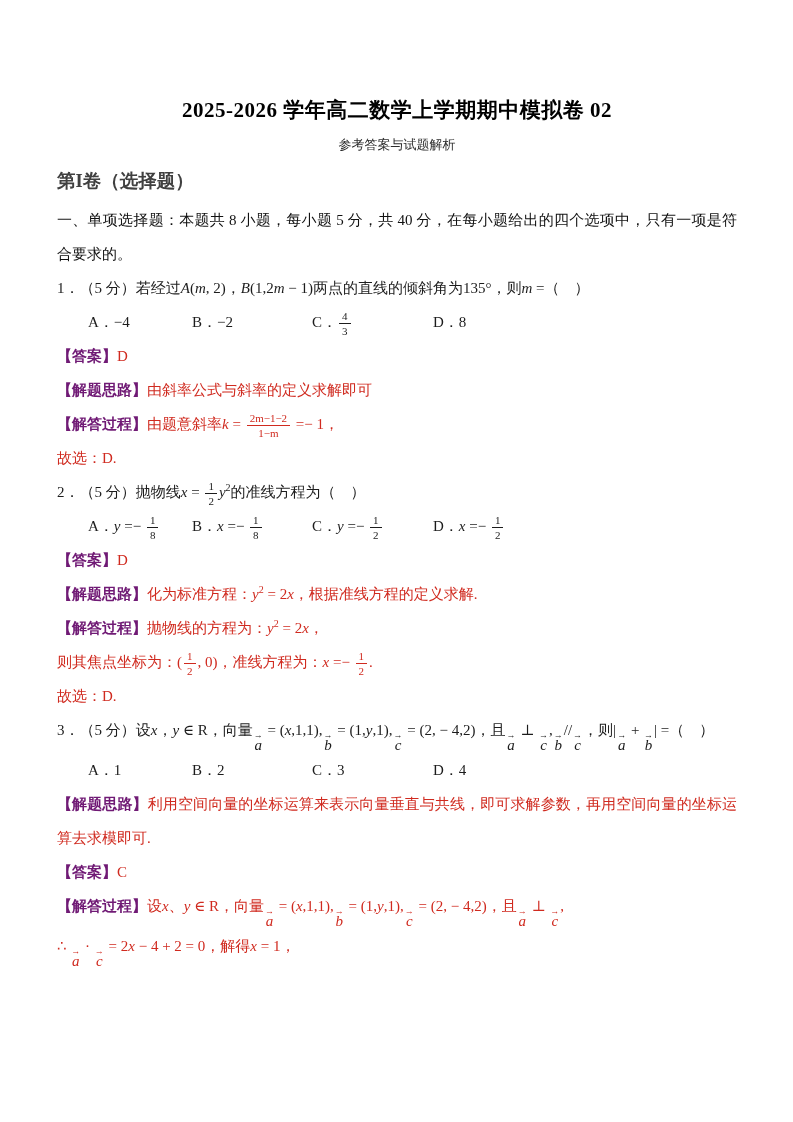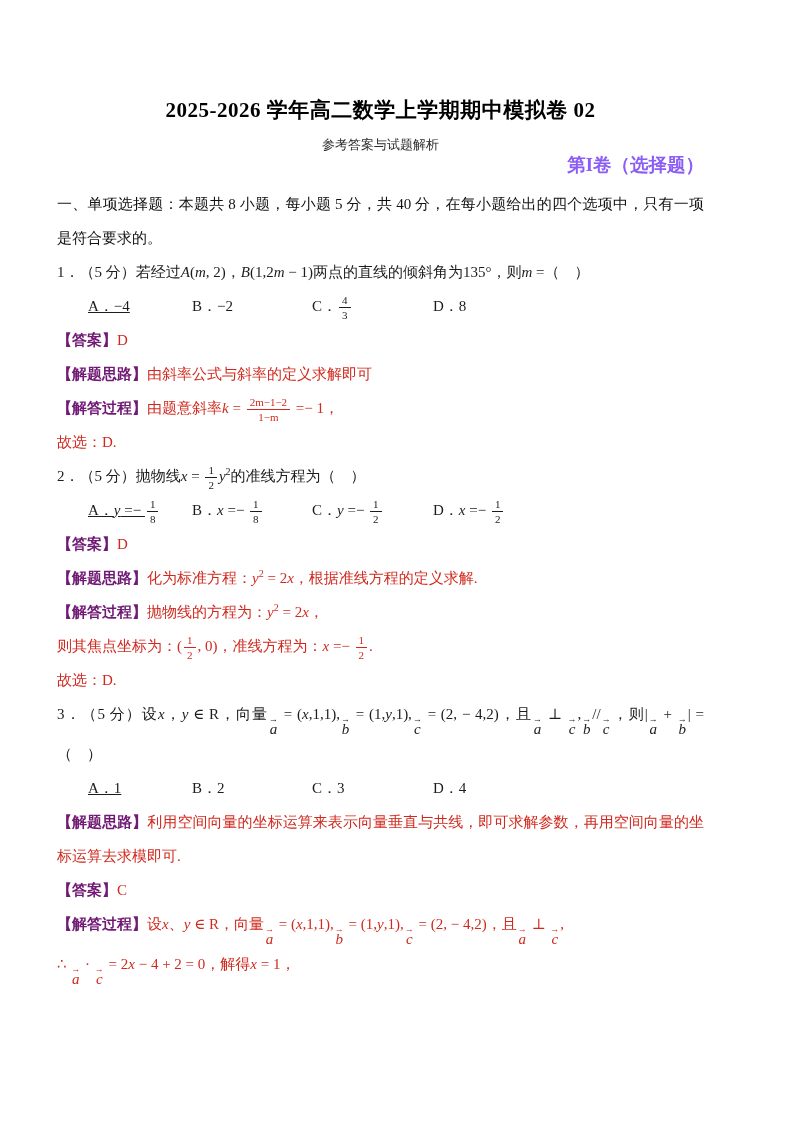--- a/index.html
+++ b/index.html
@@ -1,32 +1,32 @@
 <!DOCTYPE html>
 <html><head>
 <meta charset="utf-8">
 <style>
   html,body{margin:0;padding:0;background:#fff;}
   body{
     width:793px;height:1122px;overflow:hidden;
     font-family:"Liberation Serif","DejaVu Serif",serif;
     color:#1c1c1c;
   }
-  .page{box-sizing:border-box;width:793px;height:930px;padding:96px 89px 0 57px;}
+  .page{box-sizing:border-box;width:793px;height:930px;padding:96px 56px 0 57px;}
   .title{
     text-align:center;font-size:21px;font-weight:bold;color:#000;
     line-height:28px;letter-spacing:0.5px;
   }
   .subtitle{text-align:center;font-size:13px;color:#2b2b2b;margin-top:13px;line-height:16px;}
-  .section-heading{text-align:right;font-size:18.5px;font-weight:bold;color:#8b5cf6;line-height:24px;}
+  .section-heading{text-align:left;font-size:18.5px;font-weight:bold;color:#404040;margin-top:16px;line-height:24px;}
   .para{font-size:15px;line-height:34px;text-align:justify;}
   .intro{font-weight:normal;color:#111;margin-top:10px;}
   .options{display:flex;margin-left:31px;font-size:15px;line-height:34px;color:#1c1c1c;}
   .opt{white-space:nowrap;}
-  .opt:nth-child(1){width:104px;text-decoration:underline;}
+  .opt:nth-child(1){width:104px;}
   .opt:nth-child(2){width:120px;}
   .opt:nth-child(3){width:121px;}
   .redtext{color:#d02a1f;}
   .tag{font-weight:bold;color:#701a75;}
   .ansline .ansval{color:#d02a1f;}
   
   .mi{font-style:italic;font-family:"Liberation Serif","DejaVu Serif",serif;}
   .frac{display:inline-flex;flex-direction:column;align-items:center;vertical-align:middle;
         margin:0 2px;font-size:11px;line-height:12px;font-style:normal;}
   .frac .fn{border-bottom:1px solid currentColor;padding:0 3px 1px 3px;}

